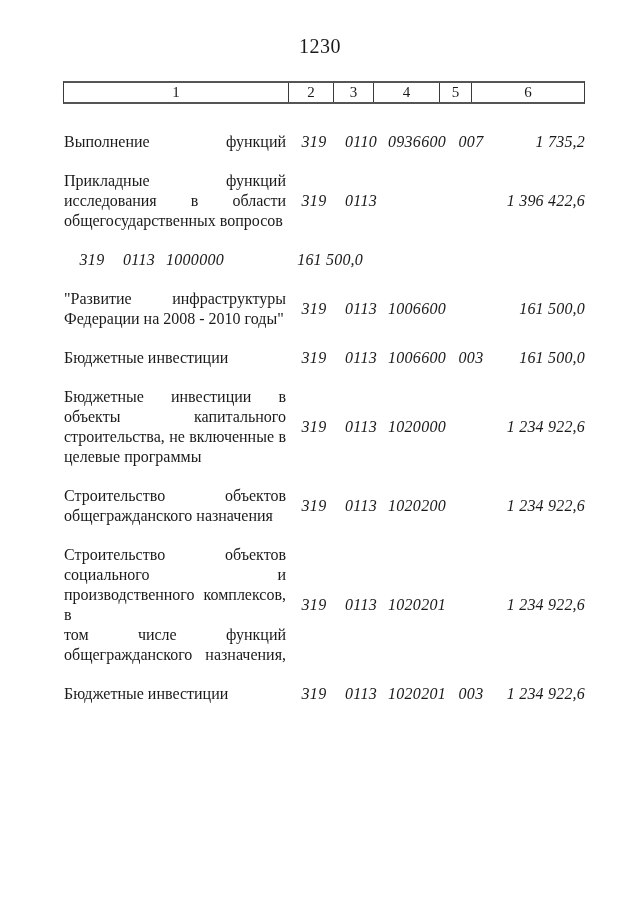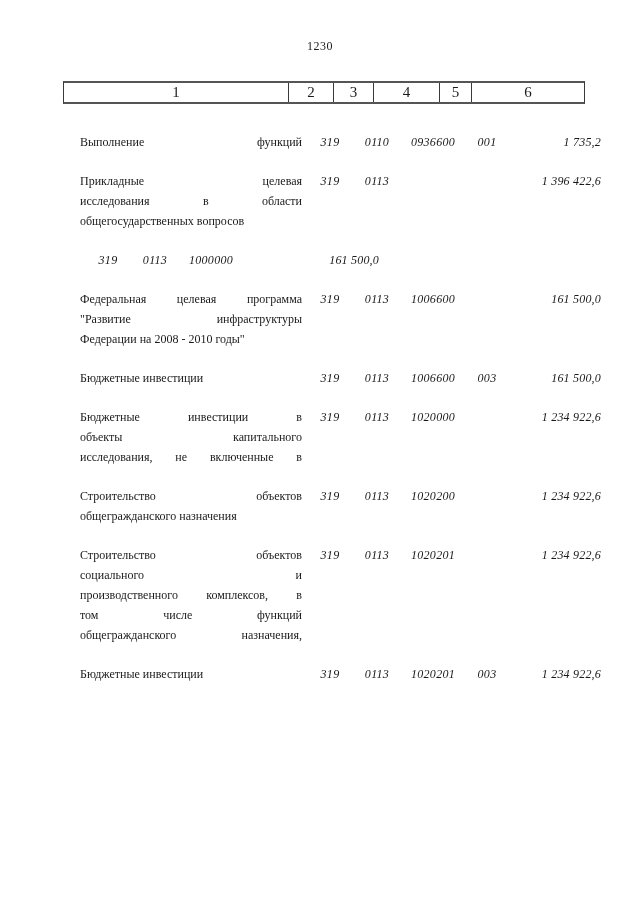--- a/index.html
+++ b/index.html
@@ -11,21 +11,21 @@
     width: 640px;
     height: 905px;
     overflow: hidden;
     font-family: "Liberation Serif", serif;
     color: #1a1a1a;
     position: relative;
   }
   .page-number {
     margin-top: 36px;
     text-align: center;
-    font-size: 12px;
+    font-size: 20px;
     line-height: 20px;
     letter-spacing: 0.5px;
   }
   
   .theader {
     margin-left: 63px;
     margin-top: 25px;
     width: 520px;
     display: flex;
     border: 1px solid #3a3a3a;
@@ -48,24 +48,24 @@
   .hc.h4 { width: 66px; border-left: 1px solid #3a3a3a; }
   .hc.h5 { width: 32px; border-left: 1px solid #3a3a3a; }
   .hc.h6 { width: 113px; border-left: 1px solid #3a3a3a; }
 
   
   .rows {
     margin-top: 28px;
   }
   .row {
     display: flex;
-    align-items: flex-start;
-    padding-left: 80px;
+    align-items: center;
+    padding-left: 64px;
     margin-bottom: 19px;
-    font-size: 12px;
+    font-size: 16px;
     line-height: 20px;
   }
   .desc {
     width: 222px;
     flex: 0 0 auto;
   }
   .dline { display: block; }
   .dline.j {
     text-align: justify;
     text-align-last: justify;
@@ -99,48 +99,47 @@
   </div>
 
   <div class="rows">
     <div class="row">
       <div class="desc">
           <span class="dline j">Выполнение функций</span>
         </div>
       <div class="cell c2">319</div>
       <div class="cell c3">0110</div>
       <div class="cell c4">0936600</div>
-      <div class="cell c5">001</div>
+      <div class="cell c5">007</div>
       <div class="cell c6">1 735,2</div>
     </div>
 
     <div class="row">
       <div class="desc">
-          <span class="dline j">Прикладные целевая</span>
+          <span class="dline j">Прикладные функций</span>
           <span class="dline j">исследования в области</span>
           <span class="dline">общегосударственных вопросов</span>
         </div>
       <div class="cell c2">319</div>
       <div class="cell c3">0113</div>
       <div class="cell c4"></div>
       <div class="cell c5"></div>
       <div class="cell c6">1 396 422,6</div>
     </div>
 
     <div class="row">
       <div class="cell c2">319</div>
       <div class="cell c3">0113</div>
       <div class="cell c4">1000000</div>
       <div class="cell c5"></div>
       <div class="cell c6">161 500,0</div>
     </div>
 
     <div class="row">
       <div class="desc">
-          <span class="dline j">Федеральная целевая программа</span>
           <span class="dline j">"Развитие инфраструктуры</span>
           <span class="dline">Федерации на 2008 - 2010 годы"</span>
         </div>
       <div class="cell c2">319</div>
       <div class="cell c3">0113</div>
       <div class="cell c4">1006600</div>
       <div class="cell c5"></div>
       <div class="cell c6">161 500,0</div>
     </div>
 
@@ -152,21 +151,22 @@
       <div class="cell c3">0113</div>
       <div class="cell c4">1006600</div>
       <div class="cell c5">003</div>
       <div class="cell c6">161 500,0</div>
     </div>
 
     <div class="row">
       <div class="desc">
           <span class="dline j">Бюджетные инвестиции в</span>
           <span class="dline j">объекты капитального</span>
-          <span class="dline j">исследования, не включенные в</span>
+          <span class="dline j">строительства, не включенные в</span>
+          <span class="dline">целевые программы</span>
         </div>
       <div class="cell c2">319</div>
       <div class="cell c3">0113</div>
       <div class="cell c4">1020000</div>
       <div class="cell c5"></div>
       <div class="cell c6">1 234 922,6</div>
     </div>
 
     <div class="row">
       <div class="desc">

